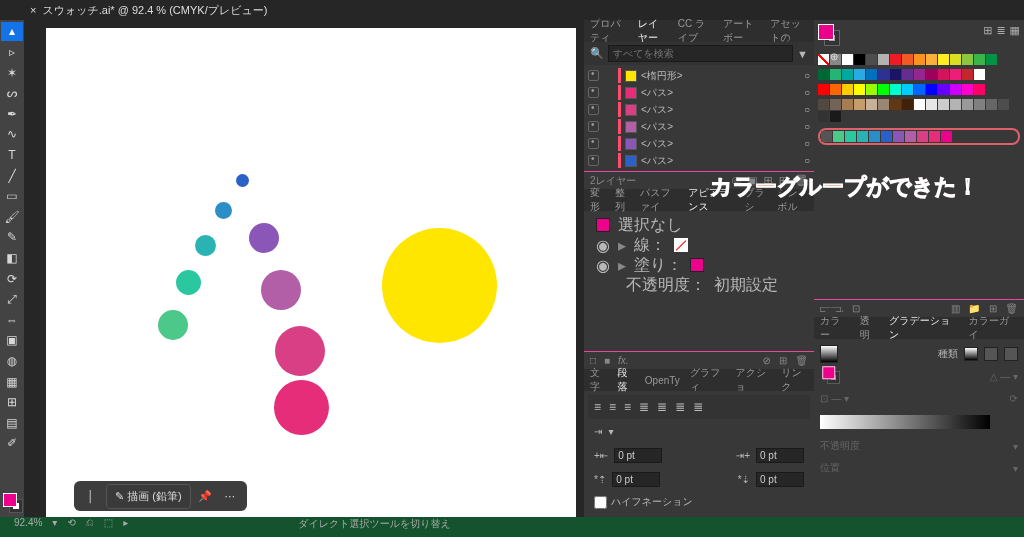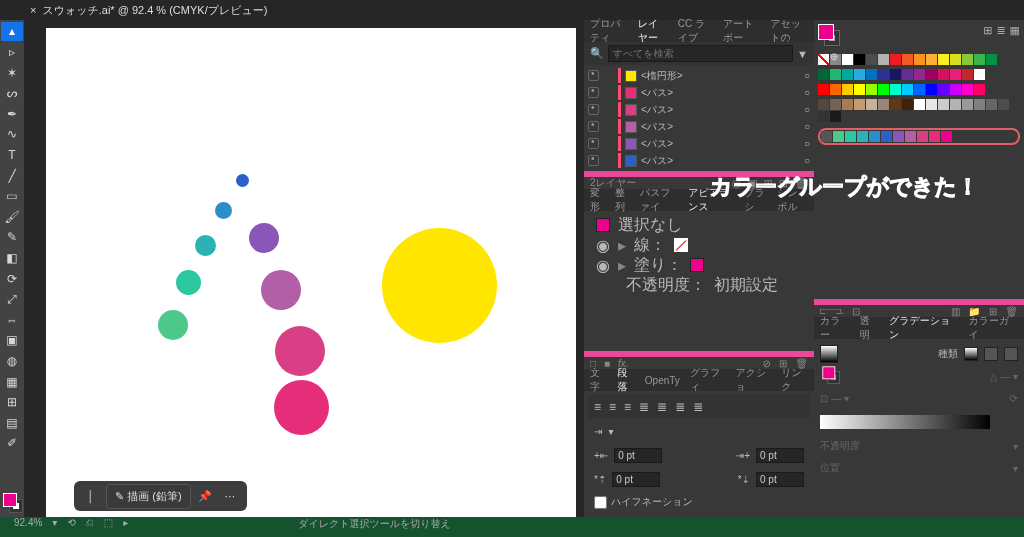--- a/index.html
+++ b/index.html
@@ -100,21 +100,21 @@
   .layer-row {
     display: flex; align-items: center; height: 17px; font-size: 10px;
     padding: 0 4px; gap: 4px;
   }
   .vis { width: 11px; height: 11px; border: 1px solid #666; border-radius: 2px; position: relative; }
   .vis::after { content: "•"; position: absolute; left: 2px; top: -3px; font-size: 10px; color: #999; }
   .layer-bar { width: 3px; align-self: stretch; background: #ff4d6d; margin: 1px 0; }
   .layer-thumb { width: 12px; height: 12px; border: 1px solid #555; background: #fff; }
   .panel-footer {
     height: 18px; display: flex; align-items: center; font-size: 10px;
-    color: #888; padding: 0 6px; border-top: 6px solid #ec4899; gap: 8px;
+    color: #888; padding: 0 6px; border-top: 1px solid #ec4899; gap: 8px;
   }
   .panel-footer .spacer { flex: 1; }
   .ap-panel { padding: 4px 12px; font-size: 16px; }
   .ap-row { display: flex; align-items: center; height: 20px; gap: 8px; }
   .swatch-sm { width: 14px; height: 14px; border: 1px solid #222; background: #ec008c; }
   .swatch-wh { width: 14px; height: 14px; background: #fff; position: relative; }
   .swatch-wh::after { content: ""; position: absolute; left: 0; right: 0; top: 50%; border-top: 1px solid #f00; transform: rotate(-45deg); }
   .para-panel { padding: 4px; }
   .para-toolbar { height: 24px; background: #333; display: flex; align-items: center; gap: 8px; padding: 0 6px; font-size: 12px; color: #bbb; }
   .para-field-row { display: flex; align-items: center; height: 24px; gap: 6px; padding: 0 6px; font-size: 10px; }

